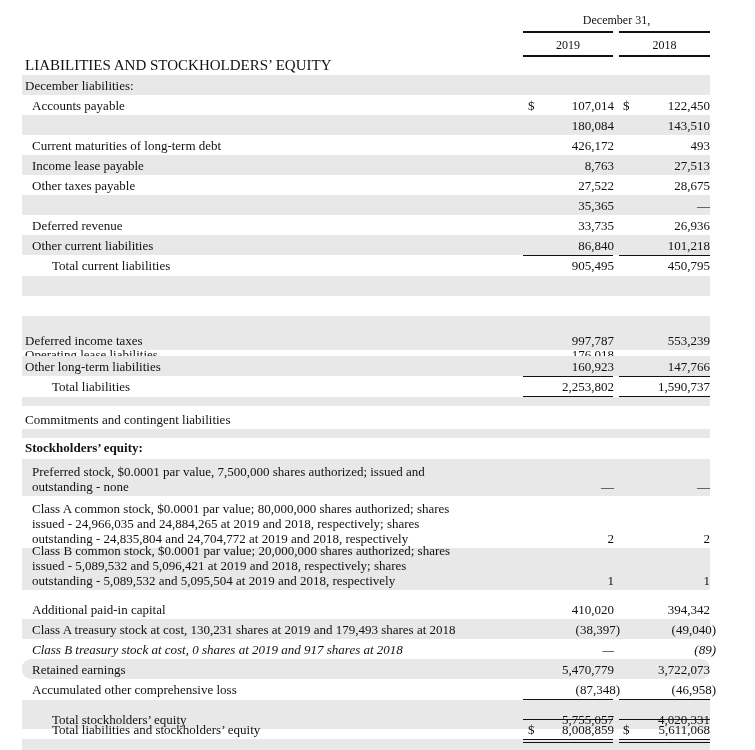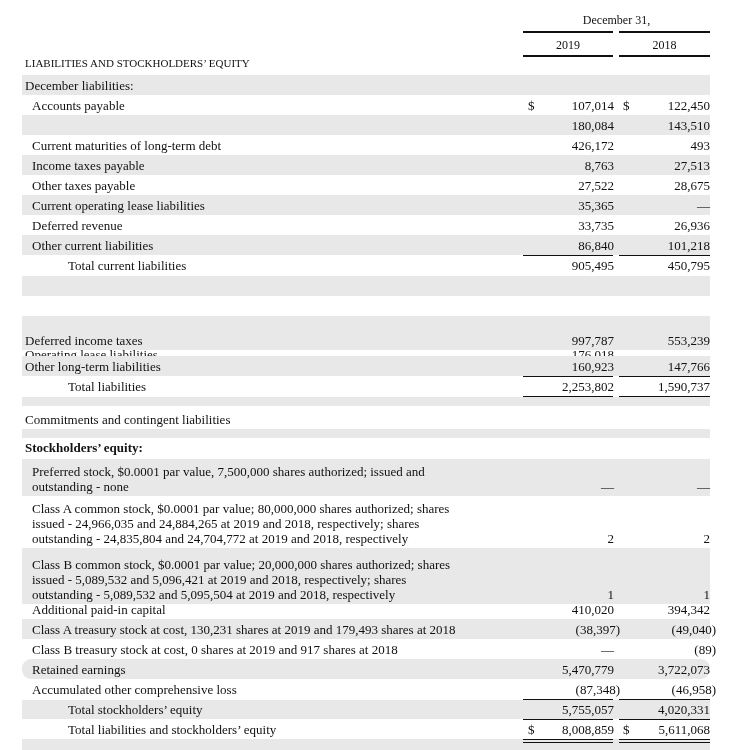--- a/index.html
+++ b/index.html
@@ -3,26 +3,26 @@
 <meta charset="utf-8">
 <style>
   html, body { margin: 0; padding: 0; background: #ffffff; }
   body {
     width: 755px; height: 750px; position: relative; overflow: hidden;
     font-family: "Liberation Serif", "DejaVu Serif", serif;
     font-size: 13px; color: #111111;
   }
   .hdr { position: absolute; text-align: center; font-size: 12px; }
   .rule { position: absolute; height: 0; border-top: 2px solid #111; }
-  .title { position: absolute; left: 25px; top: 57px; font-size: 11px; }
+  .title { position: absolute; left: 25px; top: 57px; font-size: 15px; }
   .row { position: absolute; left: 22px; width: 688px; }
   .row.g { background: #e8e8e8; }
   .lbl { position: absolute; left: 3px; bottom: 2px; line-height: 15px; white-space: pre-line; }
   .lbl.i1 { left: 10px; }
-  .lbl.i2 { left: 30px; margin-left: 16px; }
+  .lbl.i2 { left: 30px; }
   .num { position: absolute; bottom: 2px; text-align: right; line-height: 15px; margin-top: 20px; }
   .c19 { right: 96px; }
   .c18 { right: 0px; }
   .num.paren19 { right: 90px; }
   .num.paren18 { right: -6px; }
   .dol { position: absolute; bottom: 2px; line-height: 15px; }
   .d19 { left: 506px; }
   .d18 { left: 601px; }
   .ul { position: absolute; height: 0; border-top: 1.5px solid #111; }
   .dbl { position: absolute; height: 2px; border-top: 1.5px solid #111; border-bottom: 1.5px solid #111; }
@@ -53,31 +53,30 @@
 <div class="row g" style="top:115px; height:20px;">
   <span class="num c19">180,084</span>
   <span class="num c18">143,510</span>
 </div>
 <div class="row" style="top:135px; height:20px;">
   <span class="lbl i1">Current maturities of long-term debt</span>
   <span class="num c19">426,172</span>
   <span class="num c18">493</span>
 </div>
 <div class="row g" style="top:155px; height:20px;">
-  <span class="lbl i1">Income taxes payable</span>
+  <span class="lbl i1">Income lease payable</span>
   <span class="num c19">8,763</span>
   <span class="num c18">27,513</span>
 </div>
 <div class="row" style="top:175px; height:20px;">
   <span class="lbl i1">Other taxes payable</span>
   <span class="num c19">27,522</span>
   <span class="num c18">28,675</span>
 </div>
 <div class="row g" style="top:195px; height:20px;">
-  <span class="lbl i1">Current operating lease liabilities</span>
   <span class="num c19">35,365</span>
   <span class="num c18">—</span>
 </div>
 <div class="row" style="top:215px; height:20px;">
   <span class="lbl i1">Deferred revenue</span>
   <span class="num c19">33,735</span>
   <span class="num c18">26,936</span>
 </div>
 <div class="row g" style="top:235px; height:20px;">
   <span class="lbl i1">Other current liabilities</span>
@@ -138,55 +137,55 @@
   <span class="num c19">—</span>
   <span class="num c18">—</span>
 </div>
 <div class="row" style="top:496px; height:52px;">
   <span class="lbl i1">Class A common stock, $0.0001 par value; 80,000,000 shares authorized; shares
  issued - 24,966,035 and 24,884,265 at 2019 and 2018, respectively; shares
  outstanding - 24,835,804 and 24,704,772 at 2019 and 2018, respectively</span>
   <span class="num c19">2</span>
   <span class="num c18">2</span>
 </div>
-<div class="row g" style="top:548px; height:56px;">
+<div class="row g" style="top:548px; height:42px;">
   <span class="lbl i1">Class B common stock, $0.0001 par value; 20,000,000 shares authorized; shares
  issued - 5,089,532 and 5,096,421 at 2019 and 2018, respectively; shares
  outstanding - 5,089,532 and 5,095,504 at 2019 and 2018, respectively</span>
   <span class="num c19">1</span>
   <span class="num c18">1</span>
 </div>
 <div class="row" style="top:599px; height:20px;">
   <span class="lbl i1">Additional paid-in capital</span>
   <span class="num c19">410,020</span>
   <span class="num c18">394,342</span>
 </div>
 <div class="row g" style="top:619px; height:20px;">
   <span class="lbl i1">Class A treasury stock at cost, 130,231 shares at 2019 and 179,493 shares at 2018</span>
   <span class="num paren19">(38,397)</span>
   <span class="num paren18">(49,040)</span>
 </div>
-<div class="row" style="top:639px; height:20px;">
+<div class="row" style="top:639px; height:20px;font-style:italic;">
   <span class="lbl i1">Class B treasury stock at cost, 0 shares at 2019 and 917 shares at 2018</span>
   <span class="num c19">—</span>
   <span class="num paren18">(89)</span>
 </div>
 <div class="row g" style="top:659px; height:20px;border-radius:9px;">
   <span class="lbl i1">Retained earnings</span>
   <span class="num c19">5,470,779</span>
   <span class="num c18">3,722,073</span>
 </div>
 <div class="row" style="top:679px; height:20px;">
   <span class="lbl i1">Accumulated other comprehensive loss</span>
   <span class="num paren19">(87,348)</span>
   <span class="num paren18">(46,958)</span>
 </div>
 <div class="ul" style="left:523px; width:90px; top:699px;"></div>
 <div class="ul" style="left:619px; width:91px; top:699px;"></div>
-<div class="row g" style="top:700px; height:19px;text-decoration:underline;">
+<div class="row g" style="top:700px; height:29px;text-decoration:underline;">
   <span class="lbl i2">Total stockholders’ equity</span>
   <span class="num c19">5,755,057</span>
   <span class="num c18">4,020,331</span>
 </div>
 <div class="ul" style="left:523px; width:90px; top:719px;"></div>
 <div class="ul" style="left:619px; width:91px; top:719px;"></div>
 <div class="row" style="top:720px; height:19px;">
   <span class="lbl i2">Total liabilities and stockholders’ equity</span>
   <span class="dol d19">$</span>
   <span class="num c19">8,008,859</span>

